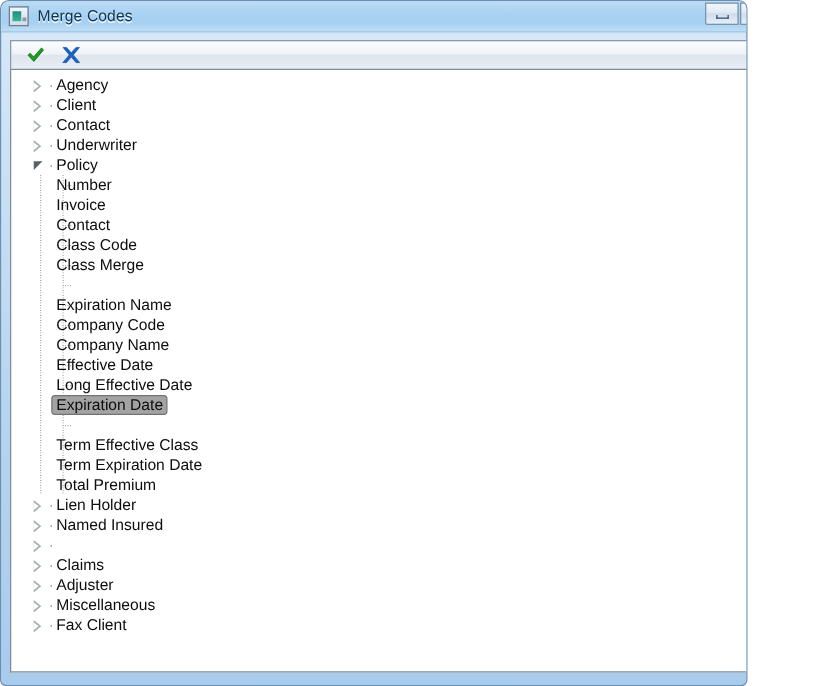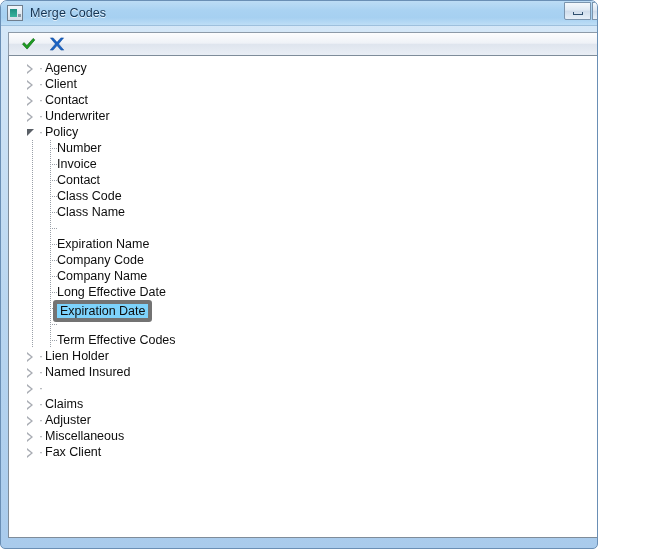--- a/index.html
+++ b/index.html
@@ -198,21 +198,21 @@
     line-height: 16px;
     font-size: 12.5px;
     color: #0d0d0d;
     white-space: nowrap;
     cursor: default;
   }
 
   
   .row.level0 { padding-left: 18px; }
   
-  .row.level1 { padding-left: 48px; }
+  .row.level1 { padding-left: 36px; }
 
   
   .expander {
     position: absolute;
     left: 18px;
     top: 4px;
     width: 9px;
     height: 9px;
   }
   
@@ -277,22 +277,22 @@
     left: 41px;
     top: 8px;
     width: 7px;
     height: 1px;
     background-image: linear-gradient(to right, #9aa0a8 50%, transparent 50%);
     background-size: 2px 1px;
   }
 
   
   .row.selected .label {
-    background: #7dd3fc;
-    border: 4px solid #737373;
+    background: #a3a3a3;
+    border: 1px solid #737373;
     border-radius: 3px;
     padding: 0 3px;
     margin-left: -4px;
     line-height: 14px;
     display: inline-block;
     height: 14px;
   }
 
   .label {
     position: relative;
@@ -352,29 +352,32 @@
             <span class="exp-collapsed-outer"></span>
             <span class="exp-collapsed-inner"></span>
           </span><span class="dotsep">·</span><span class="label">Underwriter</span></div>
         <div class="row level0"><span class="expander">
             <span class="exp-expanded"></span>
           </span><span class="dotsep">·</span><span class="label">Policy</span></div>
         <div class="row level1"><span class="vline"></span><span class="vline2"></span><span class="hline"></span><span class="label">Number</span></div>
         <div class="row level1"><span class="vline"></span><span class="vline2"></span><span class="hline"></span><span class="label">Invoice</span></div>
         <div class="row level1"><span class="vline"></span><span class="vline2"></span><span class="hline"></span><span class="label">Contact</span></div>
         <div class="row level1"><span class="vline"></span><span class="vline2"></span><span class="hline"></span><span class="label">Class Code</span></div>
-        <div class="row level1"><span class="vline"></span><span class="vline2"></span><span class="hline"></span><span class="label">Class Name</span></div>
+        <div class="row level1"><span class="vline"></span><span class="vline2"></span><span class="hline"></span><span class="label">Class Merge</span></div>
         <div class="row level1"><span class="vline"></span><span class="vline2"></span><span class="hline"></span></div>
         <div class="row level1"><span class="vline"></span><span class="vline2"></span><span class="hline"></span><span class="label">Expiration Name</span></div>
         <div class="row level1"><span class="vline"></span><span class="vline2"></span><span class="hline"></span><span class="label">Company Code</span></div>
         <div class="row level1"><span class="vline"></span><span class="vline2"></span><span class="hline"></span><span class="label">Company Name</span></div>
+        <div class="row level1"><span class="vline"></span><span class="vline2"></span><span class="hline"></span><span class="label">Effective Date</span></div>
         <div class="row level1"><span class="vline"></span><span class="vline2"></span><span class="hline"></span><span class="label">Long Effective Date</span></div>
         <div class="row level1 selected"><span class="vline"></span><span class="vline2"></span><span class="hline"></span><span class="label">Expiration Date</span></div>
         <div class="row level1"><span class="vline"></span><span class="vline2"></span><span class="hline"></span></div>
-        <div class="row level1"><span class="vline"></span><span class="vline2"></span><span class="hline"></span><span class="label">Term Effective Codes</span></div>
+        <div class="row level1"><span class="vline"></span><span class="vline2"></span><span class="hline"></span><span class="label">Term Effective Class</span></div>
+        <div class="row level1"><span class="vline"></span><span class="vline2"></span><span class="hline"></span><span class="label">Term Expiration Date</span></div>
+        <div class="row level1"><span class="vline"></span><span class="vline2"></span><span class="hline"></span><span class="label">Total Premium</span></div>
         <div class="row level0"><span class="expander">
             <span class="exp-collapsed-outer"></span>
             <span class="exp-collapsed-inner"></span>
           </span><span class="dotsep">·</span><span class="label">Lien Holder</span></div>
         <div class="row level0"><span class="expander">
             <span class="exp-collapsed-outer"></span>
             <span class="exp-collapsed-inner"></span>
           </span><span class="dotsep">·</span><span class="label">Named Insured</span></div>
         <div class="row level0"><span class="expander">
             <span class="exp-collapsed-outer"></span>

